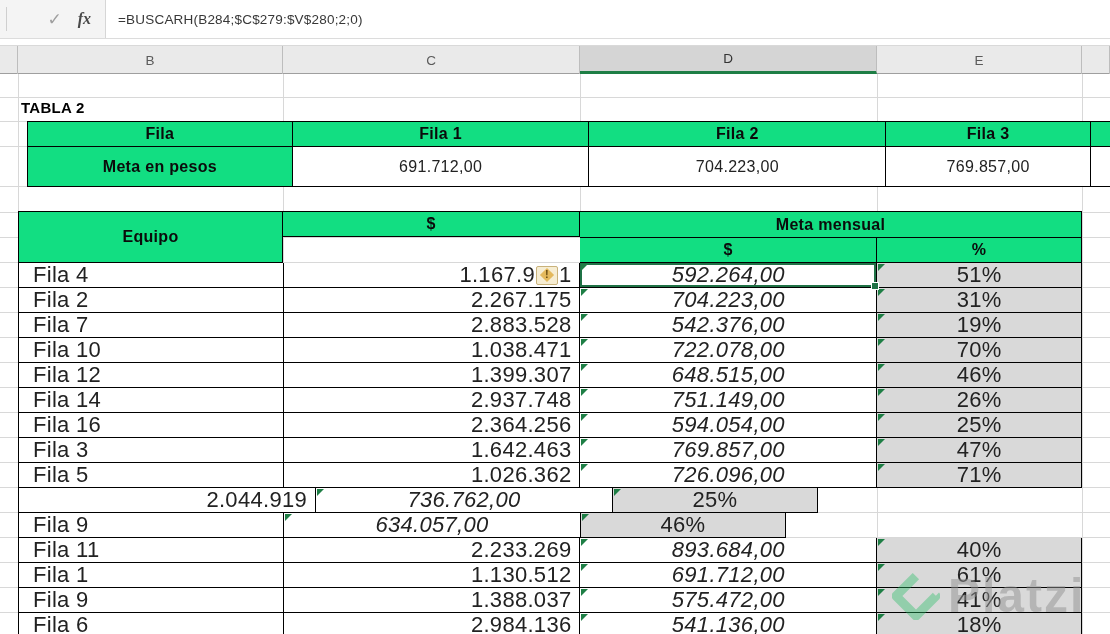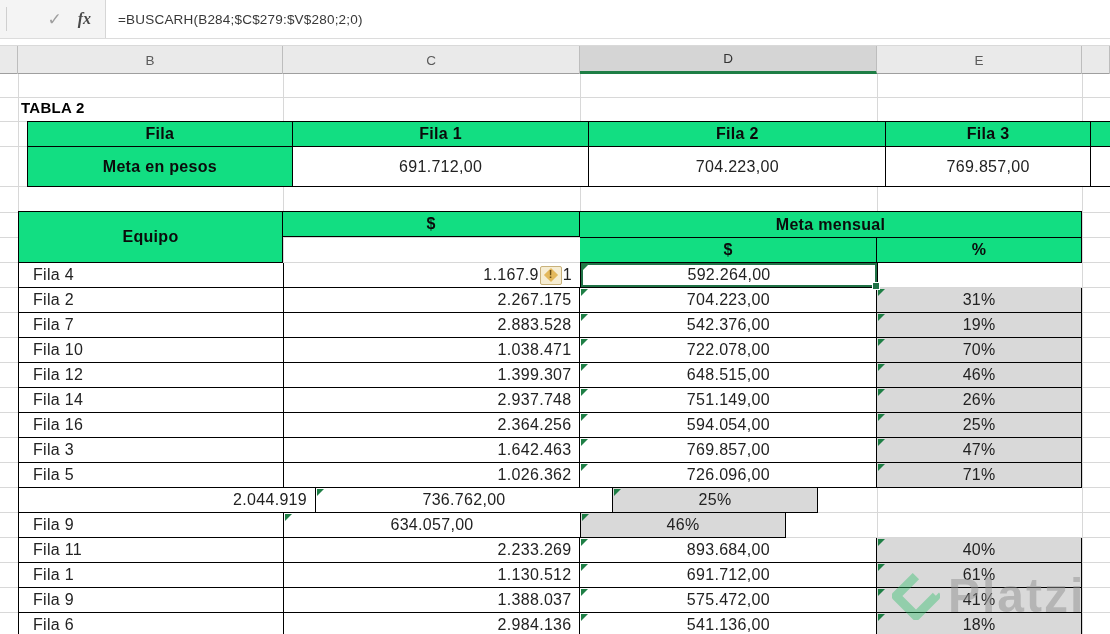--- a/index.html
+++ b/index.html
@@ -34,25 +34,25 @@
   .cell{box-sizing:border-box;border-right:1px solid #000;border-bottom:1px solid #000;
         display:flex;align-items:center;justify-content:center;background:#fff;
         font-size:16px;letter-spacing:.3px;position:relative;}
   .ghead{background:var(--green);font-weight:bold;color:#0b0b0b;}
   .w265{width:265px}.w297{width:297px}.w205{width:205px}.w28{width:28px}.w502{width:502px}
   .h25{height:25px}.h26{height:26px}.h40{height:40px}.h51{height:51px}
   .colstack{display:flex;flex-direction:column;}
   
   .t2row{display:flex;height:25px;}
   .t2c{box-sizing:border-box;border-right:1px solid #000;border-bottom:1px solid #000;
-       background:#fff;display:flex;align-items:center;font-size:16px;letter-spacing:.3px;
+       background:#fff;display:flex;align-items:center;font-size:22px;letter-spacing:.3px;
        position:relative;height:25px;text-align:right;}
   .c-equipo{width:265px;justify-content:flex-start;padding-left:14px;}
   .c-saldo{width:297px;justify-content:flex-end;padding-right:8px;}
-  .c-meta{width:297px;justify-content:center;}
+  .c-meta{width:297px;justify-content:center;font-style:italic;}
   .c-pct{width:205px;justify-content:center;background:var(--pctgray);}
   .tri::before{content:"";position:absolute;left:1px;top:1px;width:0;height:0;
                border-top:7px solid var(--trigreen);border-right:7px solid transparent;}
   .sel{box-shadow:inset 0 0 0 2px var(--selgreen);z-index:3;}
   .sel::after{content:"";position:absolute;right:-3px;bottom:-3px;width:6px;height:6px;
               background:var(--selgreen);border:1px solid #fff;z-index:4;}
   
   .erricon{width:20px;height:17px;margin:0 1px;background:#f6edd2;border:1px solid #c9b27b;
            border-radius:2px;display:inline-flex;align-items:center;justify-content:center;
            position:relative;flex:0 0 auto;}
@@ -153,20 +153,21 @@
         <div class="t2row">
           <div class="t2c c-equipo">Fila 4</div>
           <div class="t2c c-saldo">
             <span>1.167.9</span>
             <span class="erricon">
               <span class="diam"></span>
             </span>
             <span>1</span>
           </div>
           <div class="t2c c-meta tri sel">592.264,00</div>
+          <div class="t2c c-pct tri">51%</div>
         </div>
         <div class="t2row">
           <div class="t2c c-equipo">Fila 2</div>
           <div class="t2c c-saldo">
             <span>2.267.175</span>
           </div>
           <div class="t2c c-meta tri">704.223,00</div>
           <div class="t2c c-pct tri">31%</div>
         </div>
         <div class="t2row">

